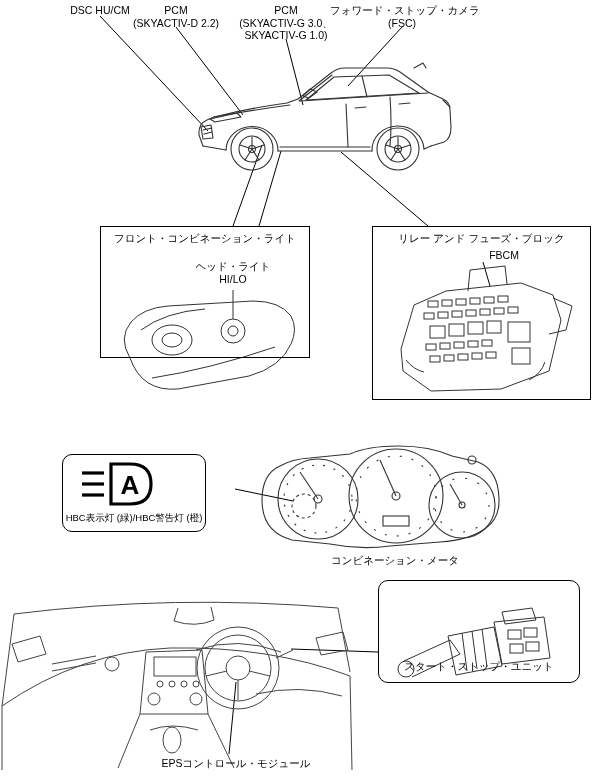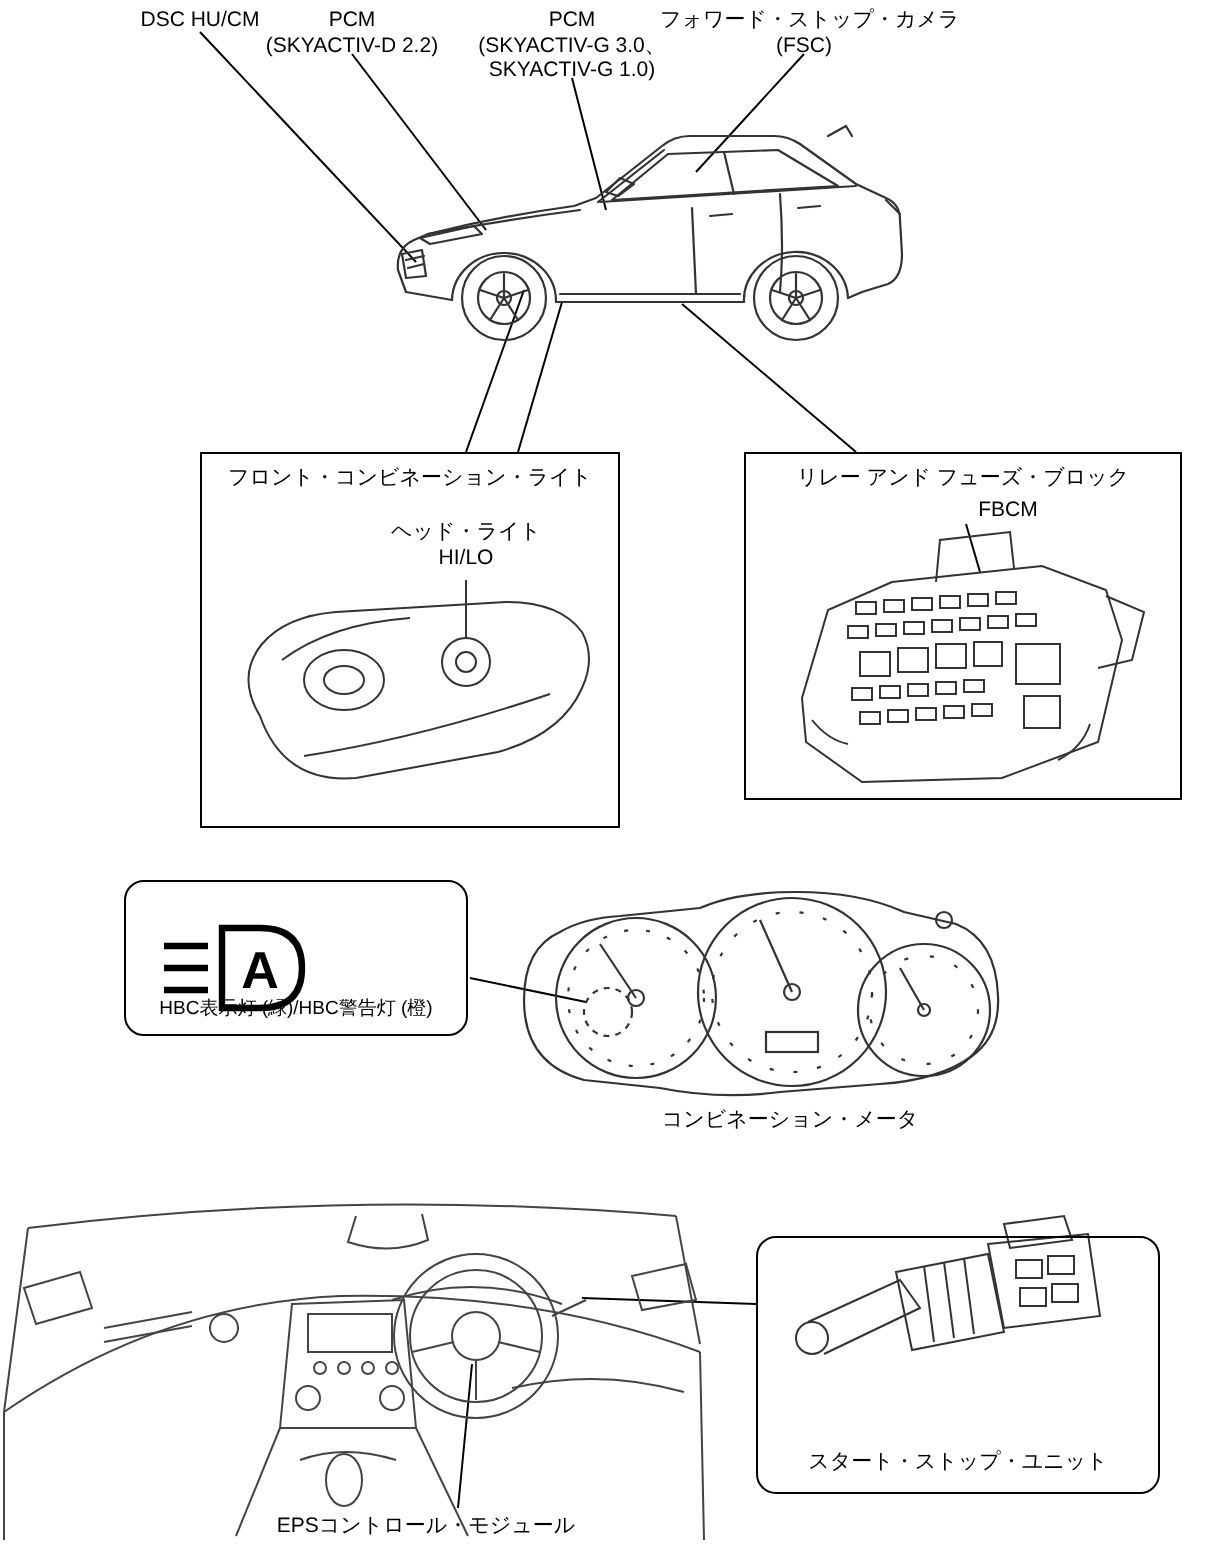--- a/index.html
+++ b/index.html
@@ -247,38 +247,38 @@
     <div>PCM</div>
     <div>(SKYACTIV-G 3.0、</div>
     <div>SKYACTIV-G 1.0)</div>
   </div>
 
   <div class="lbl" style="left:330px; top:4px; width:144px">
     <div>フォワード・ストップ・カメラ</div>
     <div>(FSC)</div>
   </div>
 
-  <div class="box" style="left:100px; top:226px; width:210px; height:188px">
+  <div class="box" style="left:100px; top:226px; width:210px; height:132px">
     <div class="box-title">フロント・コンビネーション・ライト</div>
   </div>
   <div class="lbl" style="left:176px; top:260px; width:114px">
     <div>ヘッド・ライト</div>
     <div>HI/LO</div>
   </div>
 
   <div class="box" style="left:372px; top:226px; width:219px; height:174px">
     <div class="box-title">リレー アンド フューズ・ブロック</div>
   </div>
   <div class="lbl" style="left:454px; top:249px; width:100px">FBCM</div>
 
-  <div class="box rounded" style="left:62px; top:440px; width:172px; height:78px">
+  <div class="box rounded" style="left:62px; top:454px; width:144px; height:78px">
     <div class="hbc-caption">HBC表示灯 (緑)/HBC警告灯 (橙)</div>
   </div>
 
   <div class="lbl" style="left:315px; top:554px; width:160px">コンビネーション・メータ</div>
 
-  <div class="box rounded" style="left:378px; top:618px; width:202px; height:129px">
+  <div class="box rounded" style="left:378px; top:580px; width:202px; height:103px">
     <div class="box-caption-bottom">スタート・ストップ・ユニット</div>
   </div>
 
-  <div class="lbl" style="left:123px; top:757px; width:180px">EPSコントロール・モジュール</div>
+  <div class="lbl" style="left:146px; top:757px; width:180px">EPSコントロール・モジュール</div>
 
 </div>
 
 </body></html>

